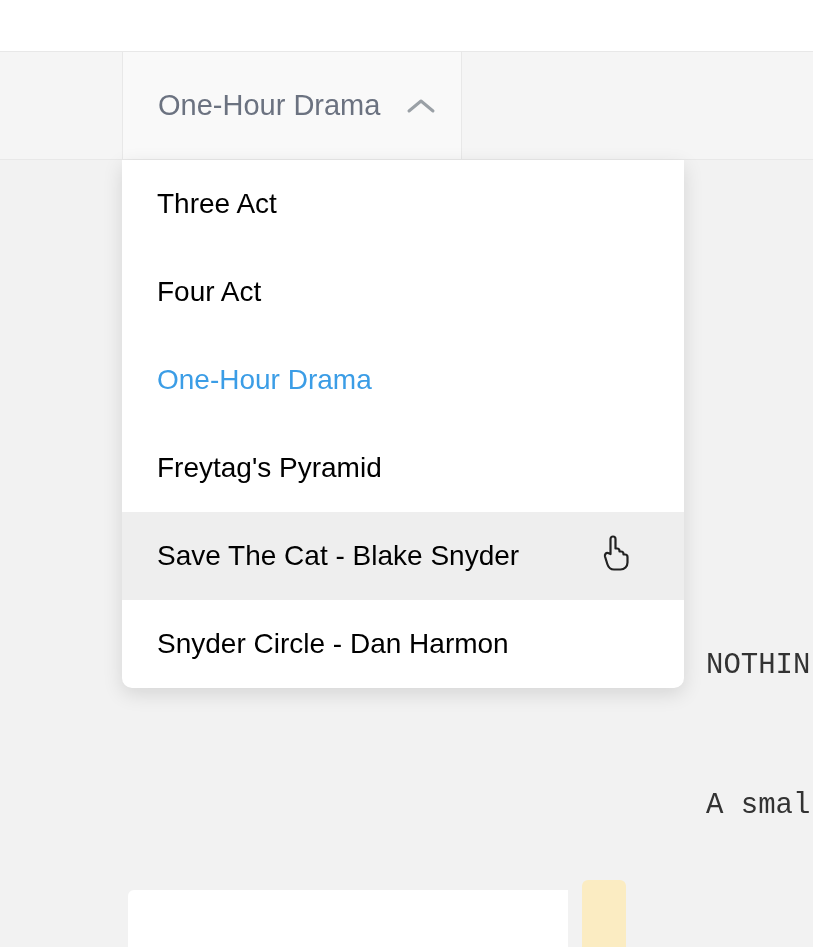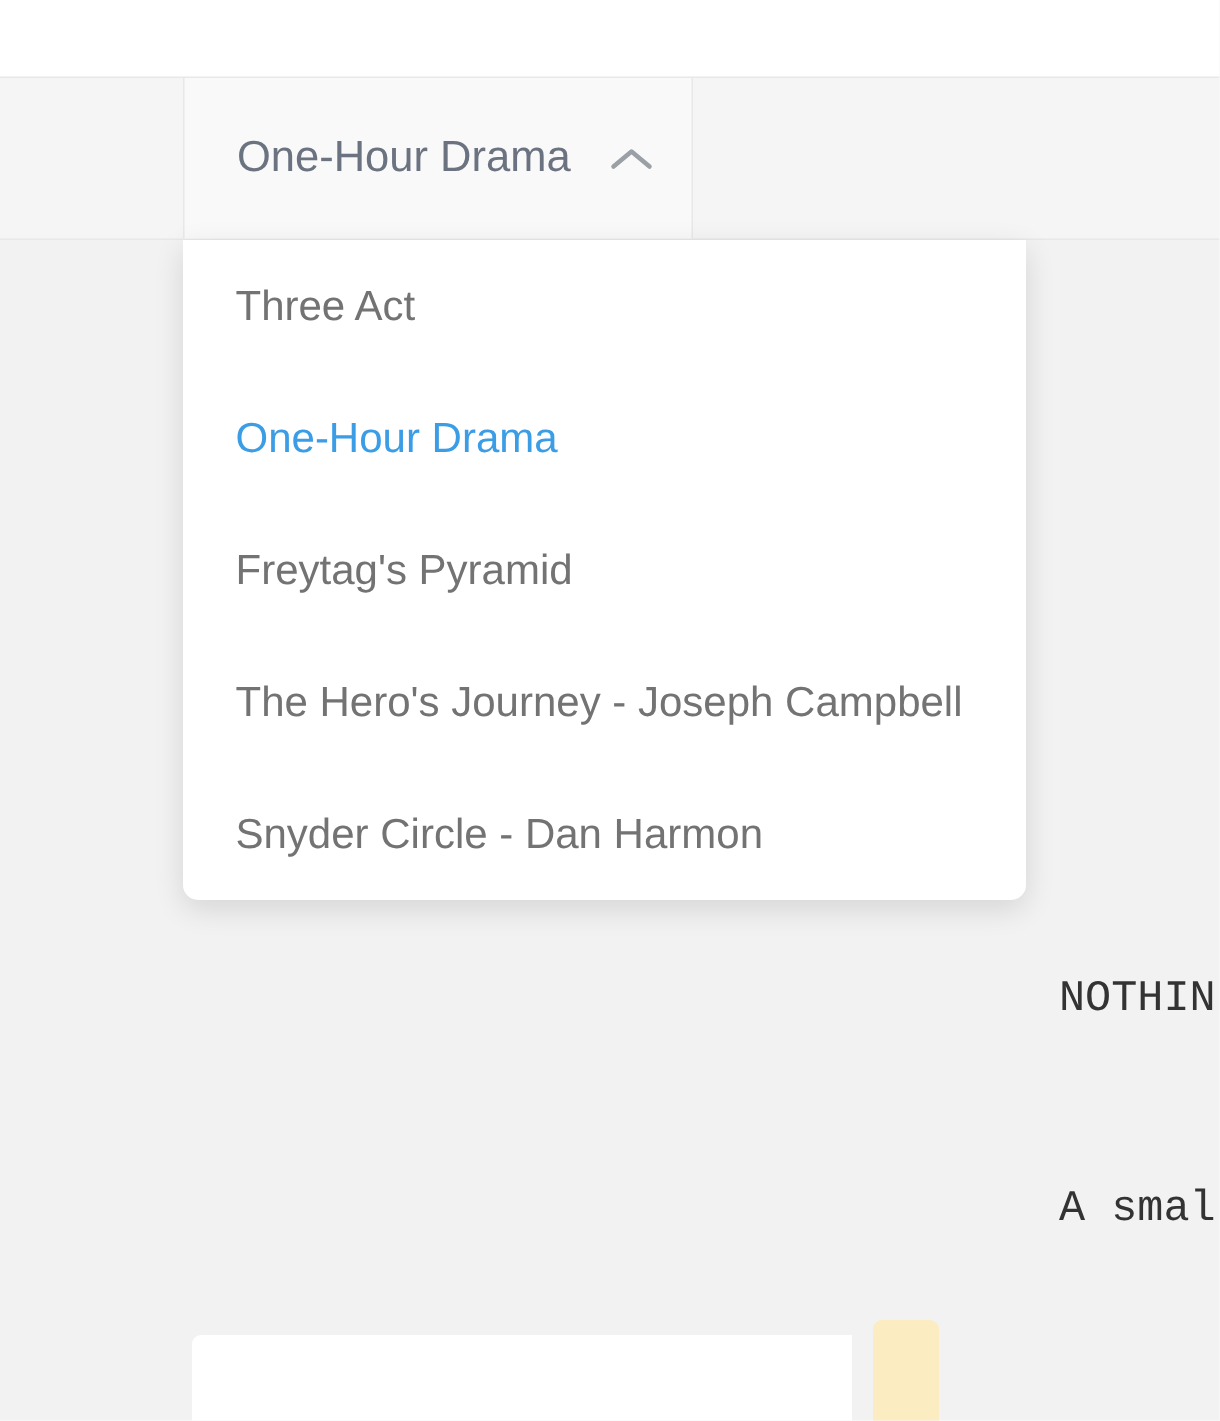--- a/index.html
+++ b/index.html
@@ -63,21 +63,21 @@
       background: #ffffff;
       border-radius: 0 0 10px 10px;
       box-shadow: 0 6px 20px rgba(0,0,0,0.12);
       z-index: 10;
       overflow: hidden;
     }
     .dropdown-item {
       padding: 28px 35px;
       font-size: 28px;
       font-weight: 500;
-      color: #737373;
+      color: #000000;
       cursor: pointer;
       position: relative;
     }
     .dropdown-item.selected {
       color: #3b9de6;
     }
     .dropdown-item.hovered {
       background: #eeeeee;
     }
     .cursor-icon {
@@ -167,25 +167,33 @@
     <span class="script-line">A smal</span>
     
     
   </div>
 </div>
 
 <div class="dropdown-menu">
   <div class="dropdown-item">
     <span>Three Act</span>
   </div>
+  <div class="dropdown-item">
+    <span>Four Act</span>
+  </div>
   <div class="dropdown-item selected">
     <span>One-Hour Drama</span>
   </div>
   <div class="dropdown-item">
     <span>Freytag's Pyramid</span>
   </div>
-  <div class="dropdown-item">
-    <span>The Hero's Journey - Joseph Campbell</span>
+  <div class="dropdown-item hovered">
+    <span>Save The Cat - Blake Snyder</span>
+    <span class="cursor-icon">
+      <svg width="34" height="38" viewBox="0 0 34 38">
+        <path d="M13 3 C14.5 3 15.5 4 15.5 5.5 L15.5 15 L17 15 C18.5 15 19.5 16 19.5 17.5 L19.5 18 L21 18 C22.5 18 23.5 19 23.5 20.5 L23.5 21 L25 21 C26.5 21 27.5 22 27.5 23.5 L27.5 29 C27.5 33 24.5 36 20.5 36 L14 36 C11 36 8.5 34 7.5 31 L5 23 C4.5 21 6 19 8 19.5 L10.5 20.5 L10.5 5.5 C10.5 4 11.5 3 13 3 Z" fill="none" stroke="#222" stroke-width="2.2" stroke-linejoin="round"></path>
+      </svg>
+    </span>
   </div>
   <div class="dropdown-item">
     <span>Snyder Circle - Dan Harmon</span>
   </div>
 </div>
 
 </body></html>

